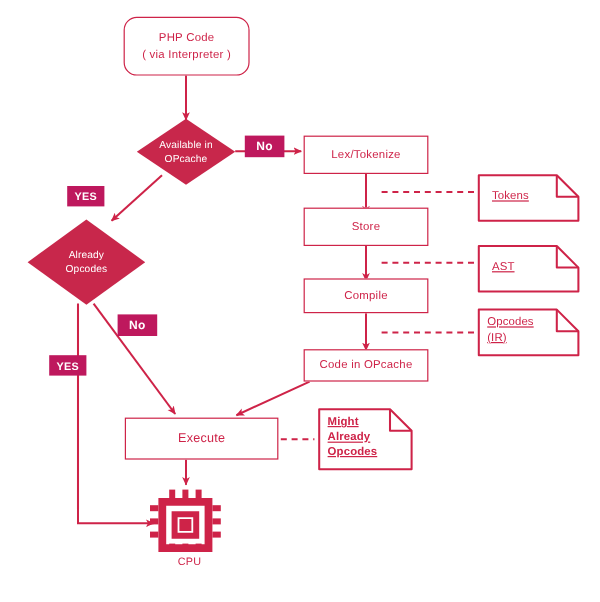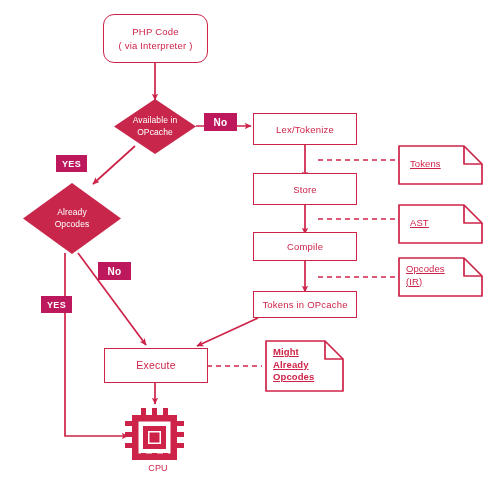--- a/index.html
+++ b/index.html
@@ -192,24 +192,24 @@
 
 <div class="proc" style="left:253px; top:173px; width:104px; height:32px;">
   <span>Store</span>
 </div>
 
 <div class="proc" style="left:253px; top:232px; width:104px; height:29px;">
   <span>Compile</span>
 </div>
 
 <div class="proc" style="left:253px; top:291px; width:104px; height:27px;">
-  <span>Tokens in OPcache</span>
-</div>
-
-<div class="proc" style="left:104px; top:348px; width:104px; height:35px; font-size:10.5px;text-align:center;">
+  <span>Code in OPcache</span>
+</div>
+
+<div class="proc" style="left:104px; top:348px; width:128px; height:35px; font-size:10.5px;text-align:center;">
   <span>Execute</span>
 </div>
 
 <div class="diamond-wrap" style="left:114px; top:99px; width:82px; height:55px;">
   <div class="diamond-txt">
     <span>
       <span>Available in</span><br>
       <span>OPcache</span>
     </span>
   </div>

